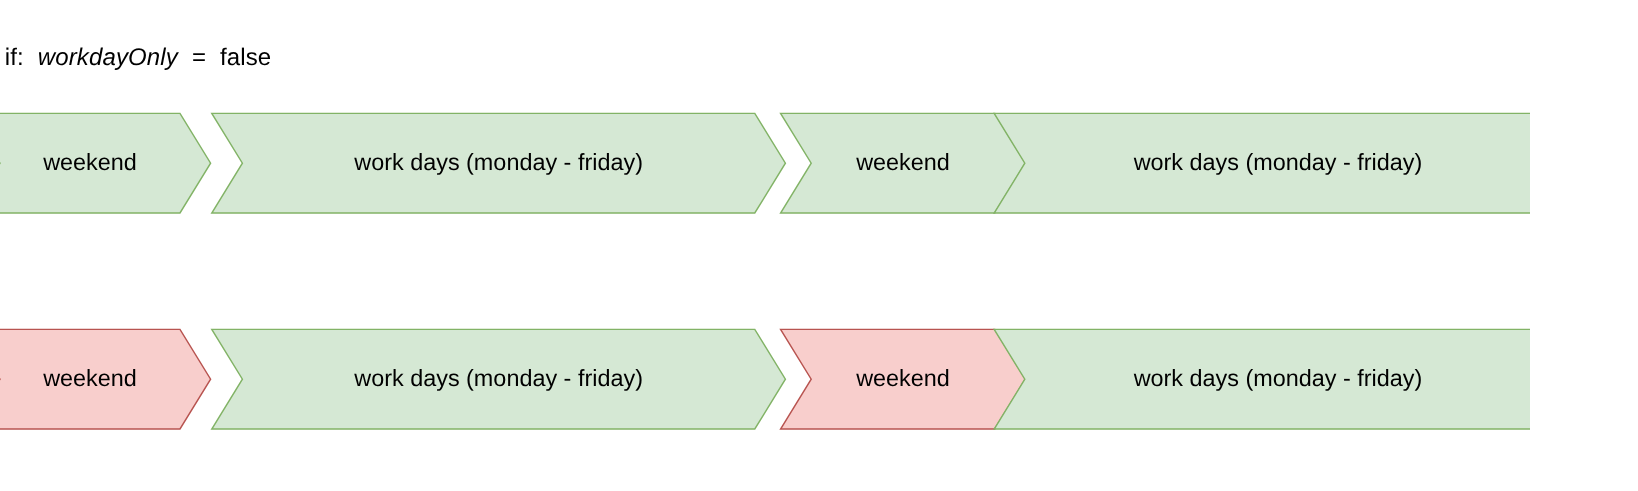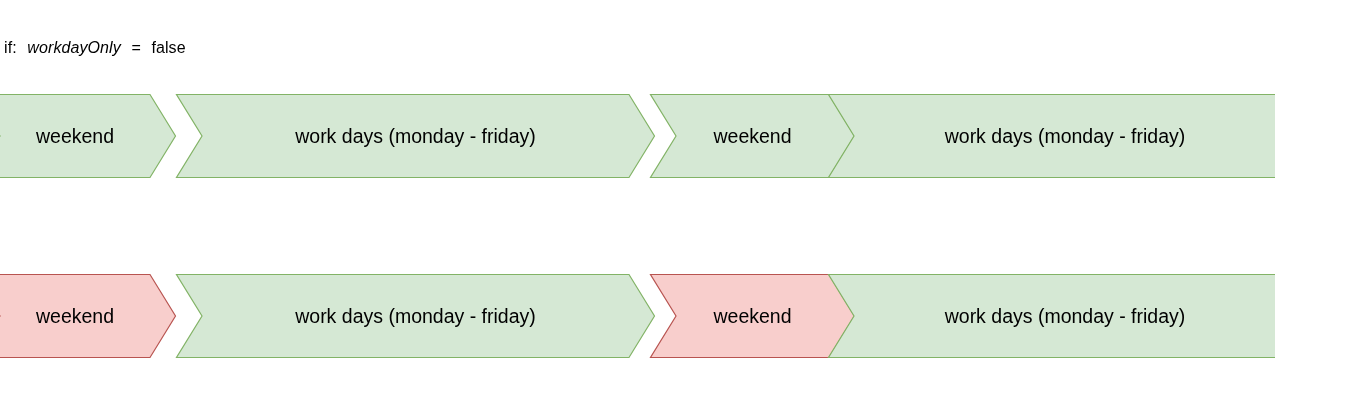--- a/index.html
+++ b/index.html
@@ -18,21 +18,21 @@
   .canvas {
     position: relative;
     width: 1365px;
     height: 409px;
     background: #ffffff;
   }
 
   .row-label {
     position: absolute;
     font-family: "Liberation Sans", sans-serif;
-    font-size: 16px;
+    font-size: 20px;
     line-height: 24px;
     color: #000000;
     white-space: nowrap;
     letter-spacing: 0.1px;
   }
   .row-label .var {
     font-style: italic;
   }
 
   .chev-layer {

